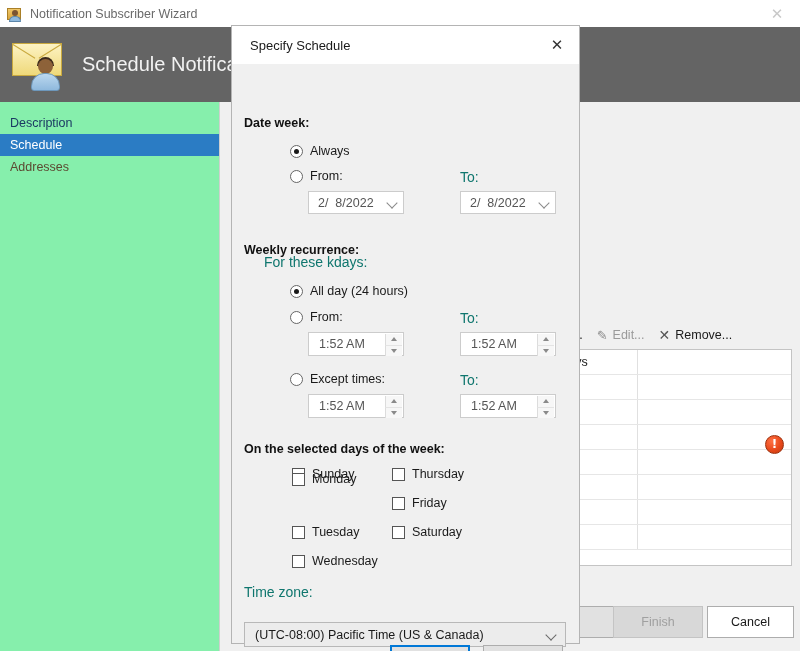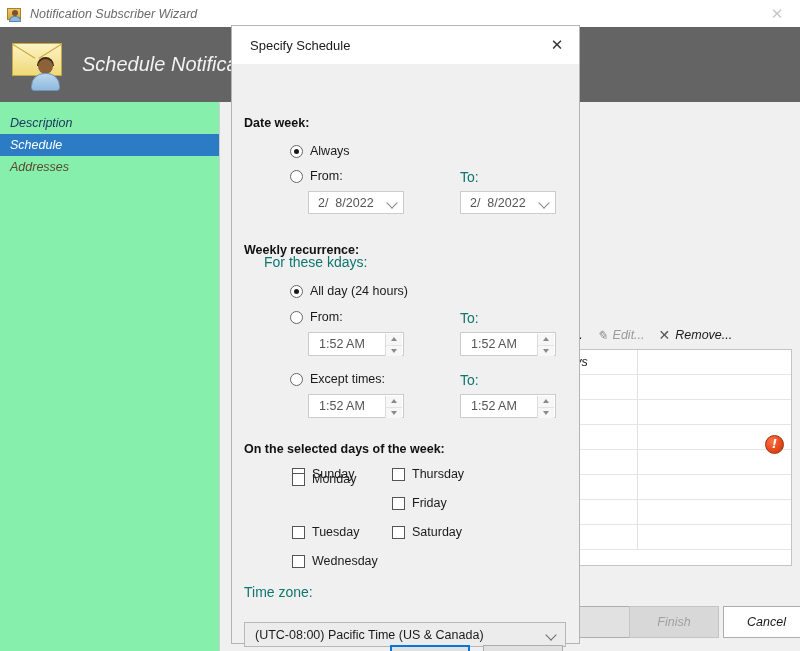--- a/index.html
+++ b/index.html
@@ -16,21 +16,20 @@
     background: #ffffff;
     -webkit-font-smoothing: antialiased;
   }
 
   
   #wizard-window {
     position: absolute;
     left: 0; top: 0;
     width: 800px; height: 651px;
     background: #f0f0f0;
-    font-style: italic;
   }
   #wizard-titlebar {
     position: absolute;
     left: 0; top: 0;
     width: 800px; height: 27px;
     background: #ffffff;
     display: flex;
     align-items: center;
   }
   #wizard-title-icon {
@@ -170,21 +169,20 @@
     position: absolute;
     height: 30px;
     border: 1px solid #adadad;
     background: #e1e1e1;
     font-size: 12.5px;
     color: #1a1a1a;
     display: flex;
     align-items: center;
     justify-content: center;
     font-family: "Liberation Sans", sans-serif;
-    margin-left: 16px;
   }
   .wiz-btn.disabled { color: #a0a0a0; background: #d8d8d8; border-color: #c4c4c4; }
   #btn-back  { left: 470px; top: 606px; width: 85px; }
   #btn-next  { left: 560px; top: 606px; width: 85px; }
   #btn-finish{ left: 613px; top: 606px; width: 88px; }
   #btn-wcancel{ left: 707px; top: 606px; width: 85px; background: #ffffff; border-color: #adadad; }
 
   
   #dialog {
     position: absolute;

